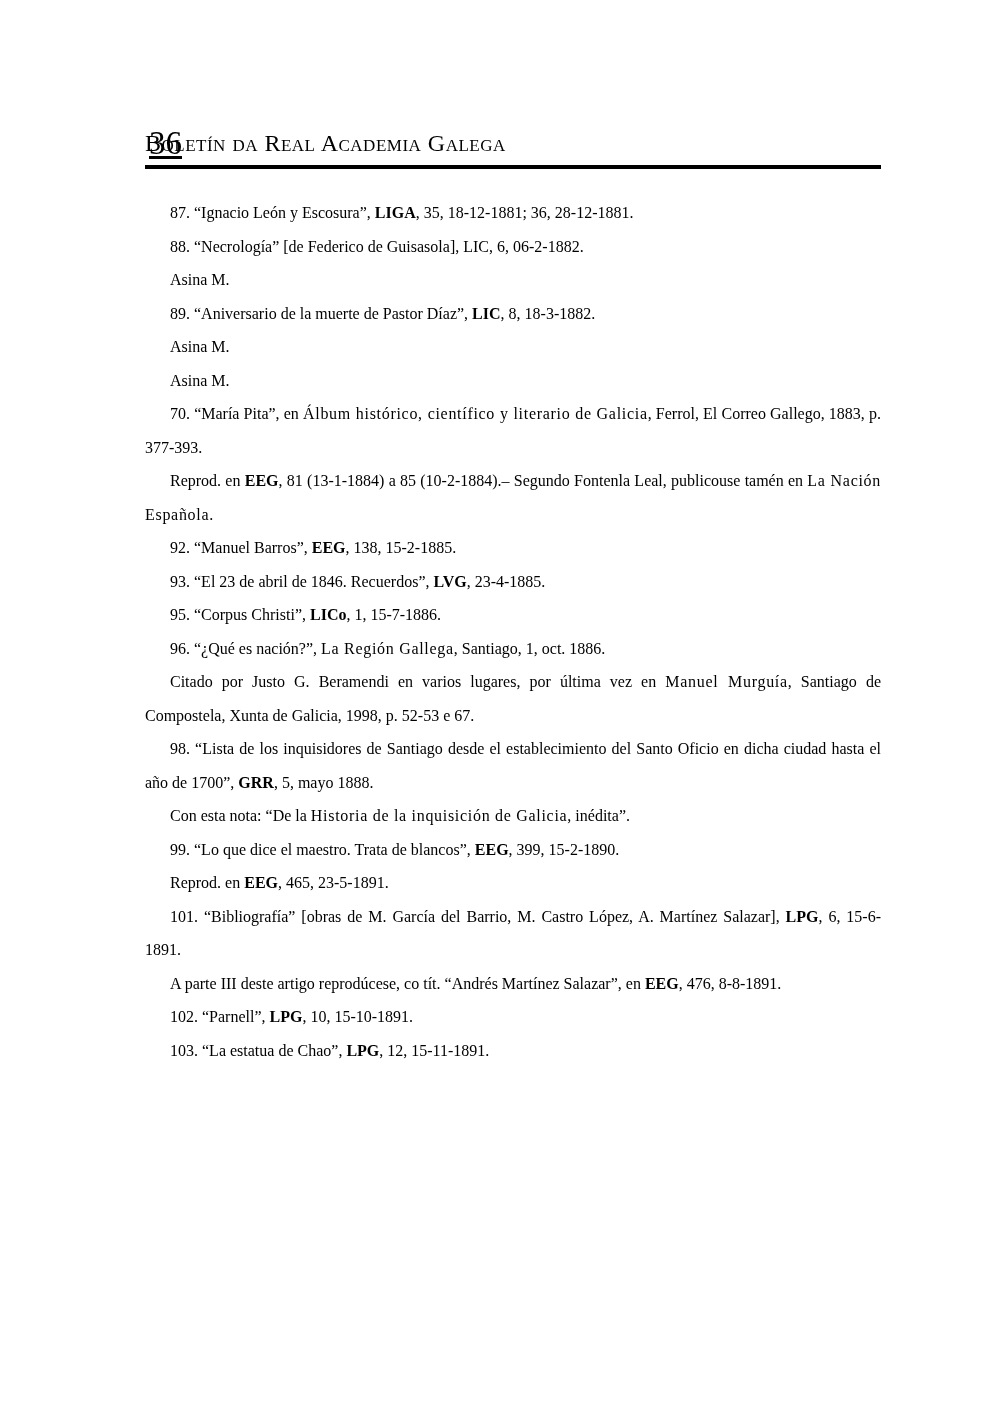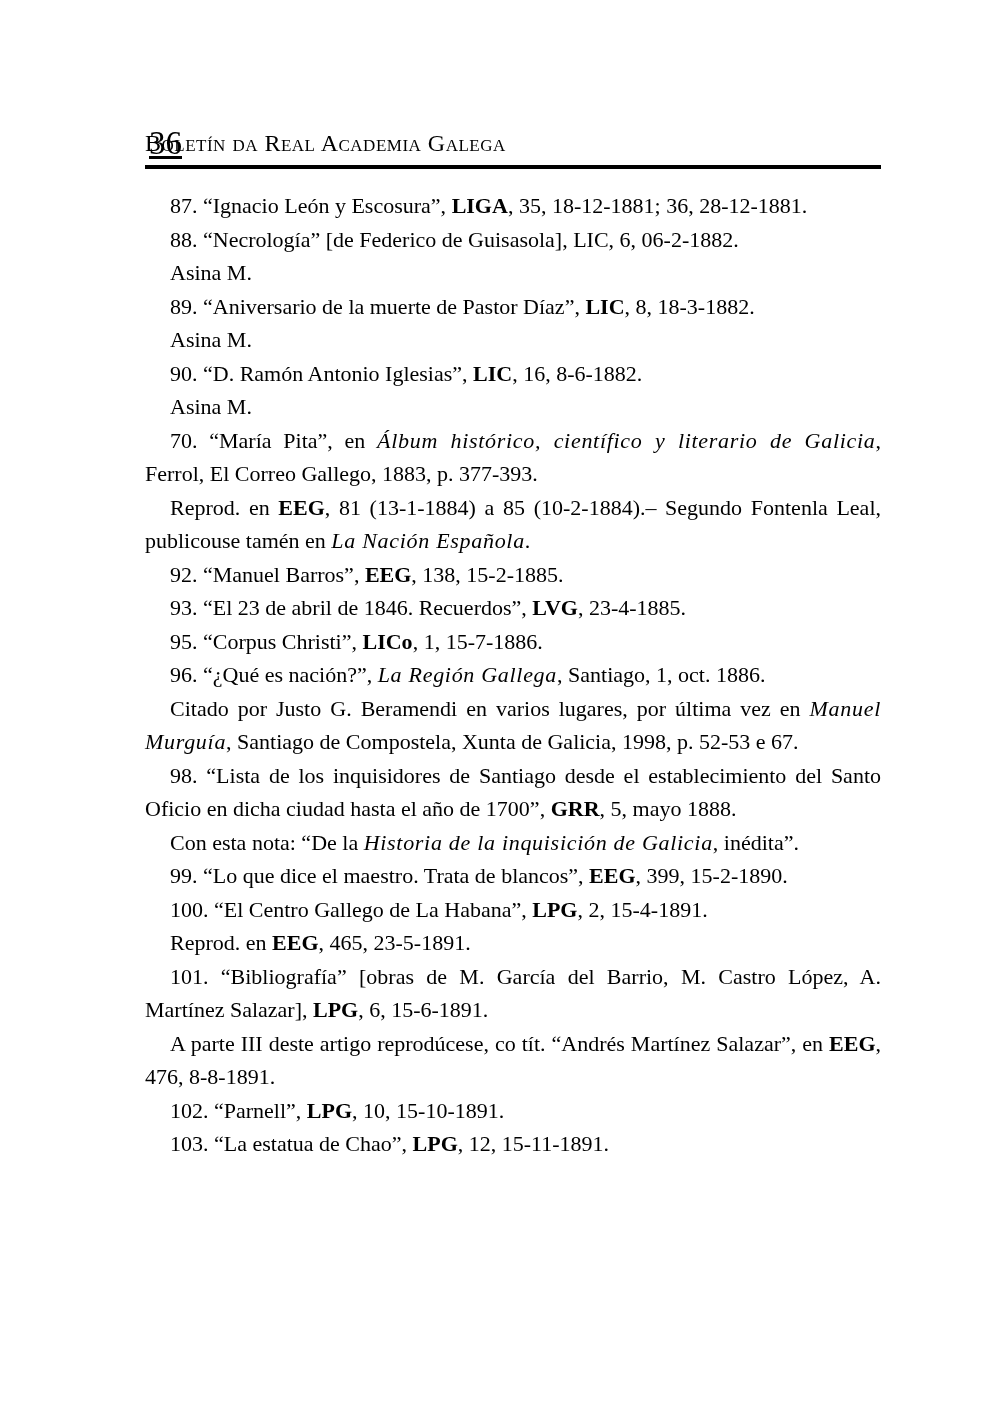--- a/index.html
+++ b/index.html
@@ -43,66 +43,63 @@
     line-height: 30px;
     letter-spacing: 0.5px;
   }
   .header-rule {
     border: none;
     border-top: 4px solid #000000;
     margin: 5px 0 0 0;
     width: 100%;
   }
   .bib-list {
-    margin-top: 20px;
-    font-size: 22px;
+    margin-top: 27px;
+    font-size: 16px;
     line-height: 33.5px;
     text-align: justify;
   }
   .entry {
     margin: 0;
     text-indent: 25px;
   }
   .abbrev {
     font-weight: bold;
   }
   .worktitle {
-    font-style: italic;
     letter-spacing: 0.7px;
   }
 </style>
 </head>
 <body>
 
 <div class="page">
   <div class="content">
     <header class="page-header">
       <span class="page-number">36</span>
       <span class="running-title">Boletín da Real Academia Galega</span>
     </header>
     <hr class="header-rule">
     <main class="bib-list">
         <p class="entry"><span>87. “Ignacio León y Escosura”, </span><span class="abbrev">LIGA</span><span>, 35, 18-12-1881; 36, 28-12-1881.</span></p>
         <p class="entry"><span>88. “Necrología” [de Federico de Guisasola], LIC, 6, 06-2-1882.</span></p>
         <p class="entry"><span>Asina M.</span></p>
         <p class="entry"><span>89. “Aniversario de la muerte de Pastor Díaz”, </span><span class="abbrev">LIC</span><span>, 8, 18-3-1882.</span></p>
         <p class="entry"><span>Asina M.</span></p>
-        <p class="entry"><span>90. “D. Ramón Antonio Iglesias”, </span><span class="abbrev">LIC</span><span>, 16, 8-6-1882.</span></p>
         <p class="entry"><span>Asina M.</span></p>
         <p class="entry"><span>70. “María Pita”, en </span><span class="worktitle">Álbum histórico, científico y literario de Galicia</span><span>, Ferrol, El Correo Gallego, 1883, p. 377-393.</span></p>
         <p class="entry"><span>Reprod. en </span><span class="abbrev">EEG</span><span>, 81 (13-1-1884) a 85 (10-2-1884).– Segundo Fontenla Leal, publicouse tamén en </span><span class="worktitle">La Nación Española</span><span>.</span></p>
         <p class="entry"><span>92. “Manuel Barros”, </span><span class="abbrev">EEG</span><span>, 138, 15-2-1885.</span></p>
         <p class="entry"><span>93. “El 23 de abril de 1846. Recuerdos”, </span><span class="abbrev">LVG</span><span>, 23-4-1885.</span></p>
         <p class="entry"><span>95. “Corpus Christi”, </span><span class="abbrev">LICo</span><span>, 1, 15-7-1886.</span></p>
         <p class="entry"><span>96. “¿Qué es nación?”, </span><span class="worktitle">La Región Gallega</span><span>, Santiago, 1, oct. 1886.</span></p>
         <p class="entry"><span>Citado por Justo G. Beramendi en varios lugares, por última vez en </span><span class="worktitle">Manuel Murguía</span><span>, Santiago de Compostela, Xunta de Galicia, 1998, p. 52-53 e 67.</span></p>
         <p class="entry"><span>98. “Lista de los inquisidores de Santiago desde el establecimiento del Santo Oficio en dicha ciudad hasta el año de 1700”, </span><span class="abbrev">GRR</span><span>, 5, mayo 1888.</span></p>
         <p class="entry"><span>Con esta nota: “De la </span><span class="worktitle">Historia de la inquisición de Galicia</span><span>, inédita”.</span></p>
         <p class="entry"><span>99. “Lo que dice el maestro. Trata de blancos”, </span><span class="abbrev">EEG</span><span>, 399, 15-2-1890.</span></p>
-        <p class="entry"><span>100. “El Centro Gallego de La Habana”, </span><span class="abbrev">LPG</span><span>, 2, 15-4-1891.</span></p>
         <p class="entry"><span>Reprod. en </span><span class="abbrev">EEG</span><span>, 465, 23-5-1891.</span></p>
         <p class="entry"><span>101. “Bibliografía” [obras de M. García del Barrio, M. Castro López, A. Martínez Salazar], </span><span class="abbrev">LPG</span><span>, 6, 15-6-1891.</span></p>
         <p class="entry"><span>A parte III deste artigo reprodúcese, co tít. “Andrés Martínez Salazar”, en </span><span class="abbrev">EEG</span><span>, 476, 8-8-1891.</span></p>
         <p class="entry"><span>102. “Parnell”, </span><span class="abbrev">LPG</span><span>, 10, 15-10-1891.</span></p>
         <p class="entry"><span>103. “La estatua de Chao”, </span><span class="abbrev">LPG</span><span>, 12, 15-11-1891.</span></p>
       </main>
   </div>
 </div>
 
 </body></html>

